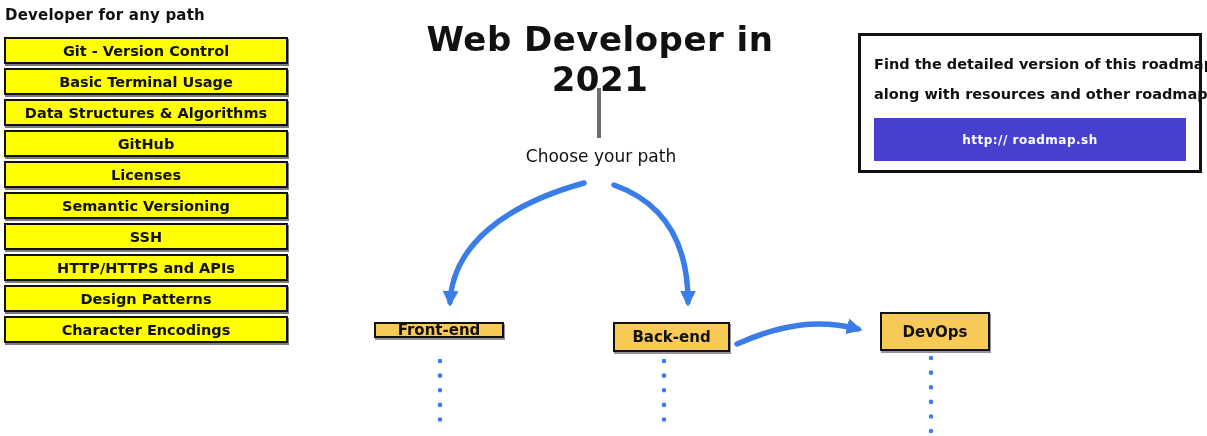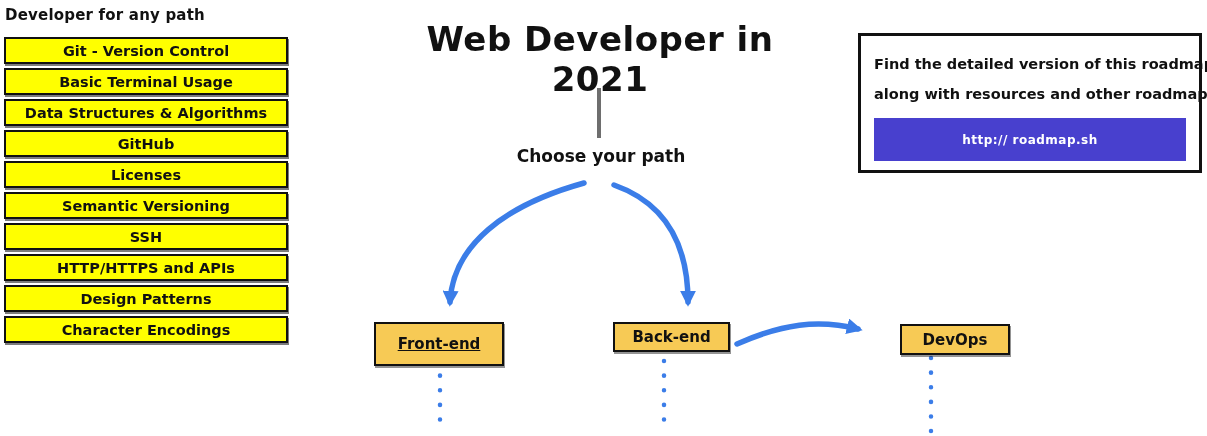--- a/index.html
+++ b/index.html
@@ -76,37 +76,37 @@
     font-size: 34px;
     font-weight: 700;
     letter-spacing: 0.5px;
   }
   .choose-label {
     position: absolute;
     left: 451px; top: 146px;
     width: 300px;
     text-align: center;
     font-size: 17px;
-    font-weight: 700;
+    font-weight: 400;
   }
   .path-node {
     position: absolute;
     background: var(--amber);
     border: 2.5px solid var(--border);
     box-shadow: 1px 2px 0 rgba(17,17,17,0.45);
     display: flex;
     align-items: center;
     justify-content: center;
     font-size: 15px;
     font-weight: 700;
     cursor: pointer;
   }
-  .node-frontend { left: 374px; top: 322px; width: 130px; height: 44px; text-decoration: underline; }
+  .node-frontend { left: 374px; top: 322px; width: 130px; height: 16px; }
   .node-backend  { left: 613px; top: 322px; width: 117px; height: 30px; }
-  .node-devops   { left: 880px; top: 324px; width: 110px; height: 31px; margin-left: 20px; }
+  .node-devops   { left: 880px; top: 312px; width: 110px; height: 39px; }
 
   
   .info-box {
     position: absolute;
     left: 858px; top: 33px;
     width: 344px; height: 140px;
     background: #ffffff;
     border: 3px solid var(--border);
     padding: 13px 13px 0 13px;
   }

